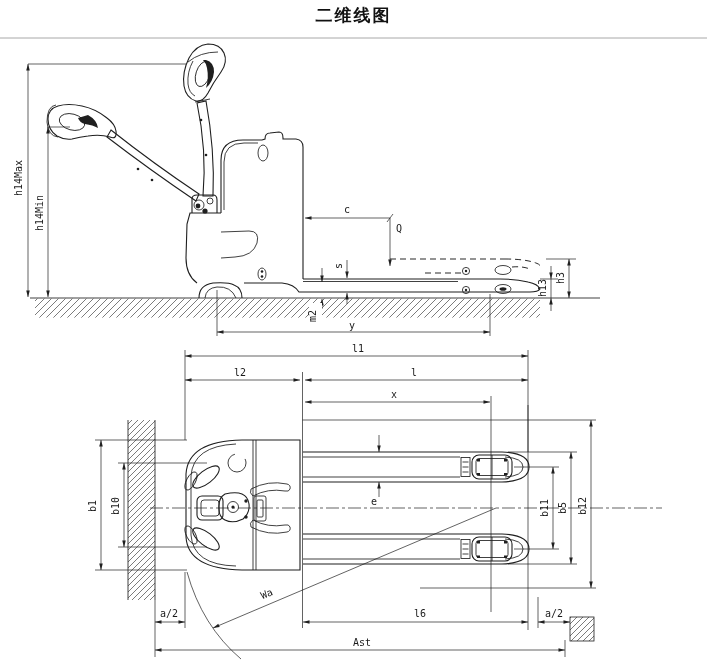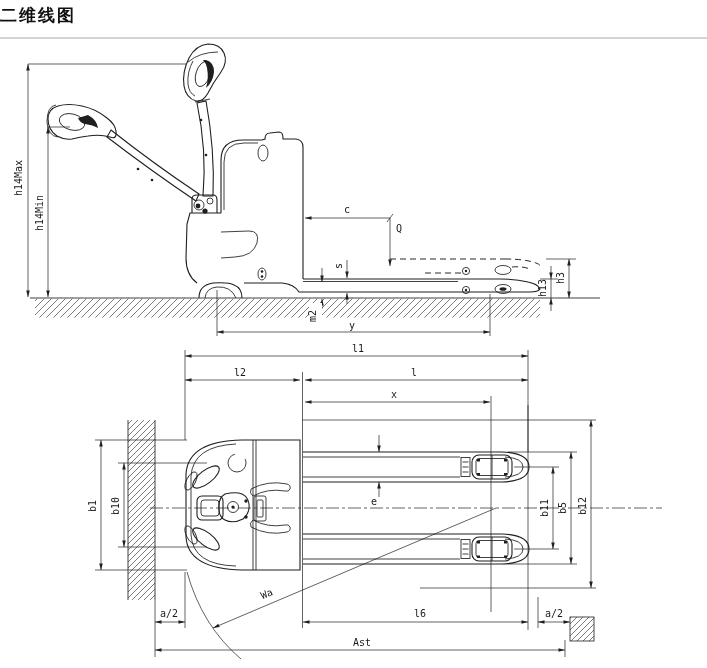--- a/index.html
+++ b/index.html
@@ -1,18 +1,18 @@
 <!DOCTYPE html>
 <html><head>
 <meta charset="utf-8">
 <style>
   html,body{margin:0;padding:0;background:#ffffff;}
   .page{position:relative;width:707px;height:668px;background:#fff;overflow:hidden;
         font-family:"DejaVu Sans Mono", monospace;}
-  .title{position:absolute;left:0;top:4px;width:707px;text-align:left;
+  .title{position:absolute;left:0;top:4px;width:707px;text-align:center;
          font-family:"Liberation Sans", sans-serif;font-weight:700;font-size:17px;
          color:#111;letter-spacing:2px;}
   svg{position:absolute;left:0;top:0;}
   svg text{font-family:"DejaVu Sans Mono", monospace;font-size:10px;fill:#1a1a1a;}
   .ln  {stroke:#1f1f1f;stroke-width:1.1;fill:none;}
   .ln2 {stroke:#1f1f1f;stroke-width:0.85;fill:none;}
   .dim {stroke:#1f1f1f;stroke-width:0.7;fill:none;}
   .dash{stroke:#1f1f1f;stroke-width:0.95;fill:none;stroke-dasharray:6 4;}
   .cl  {stroke:#1f1f1f;stroke-width:0.7;fill:none;stroke-dasharray:13 3 3 3;}
   .fil {fill:#1f1f1f;stroke:none;}

